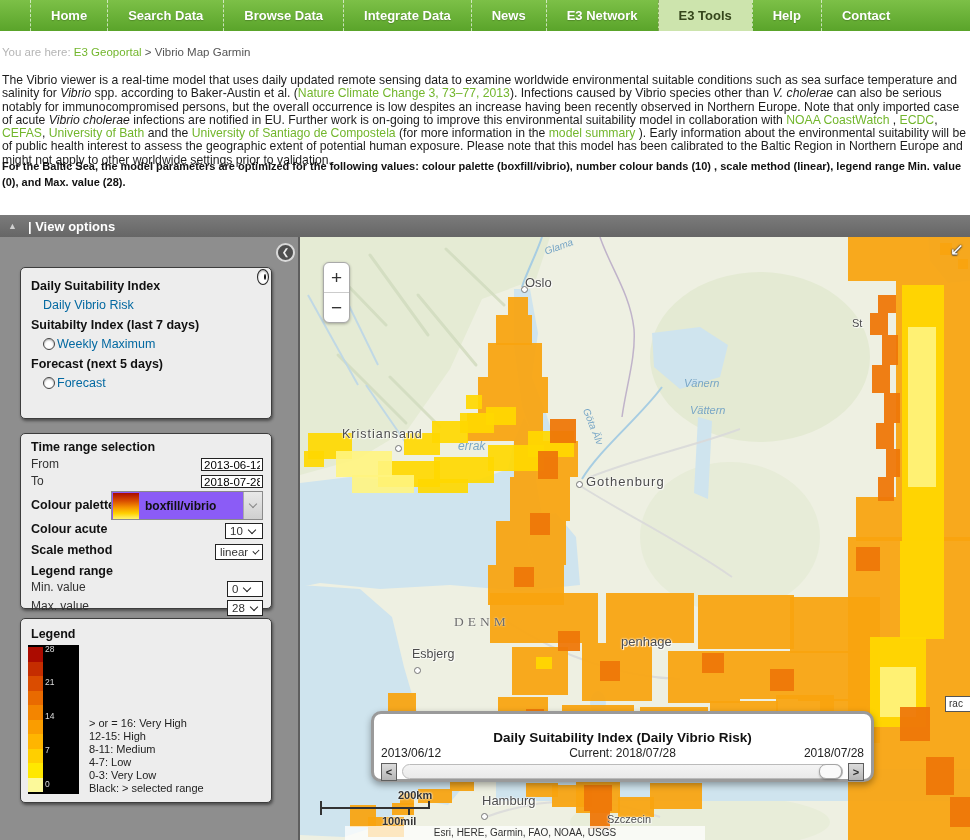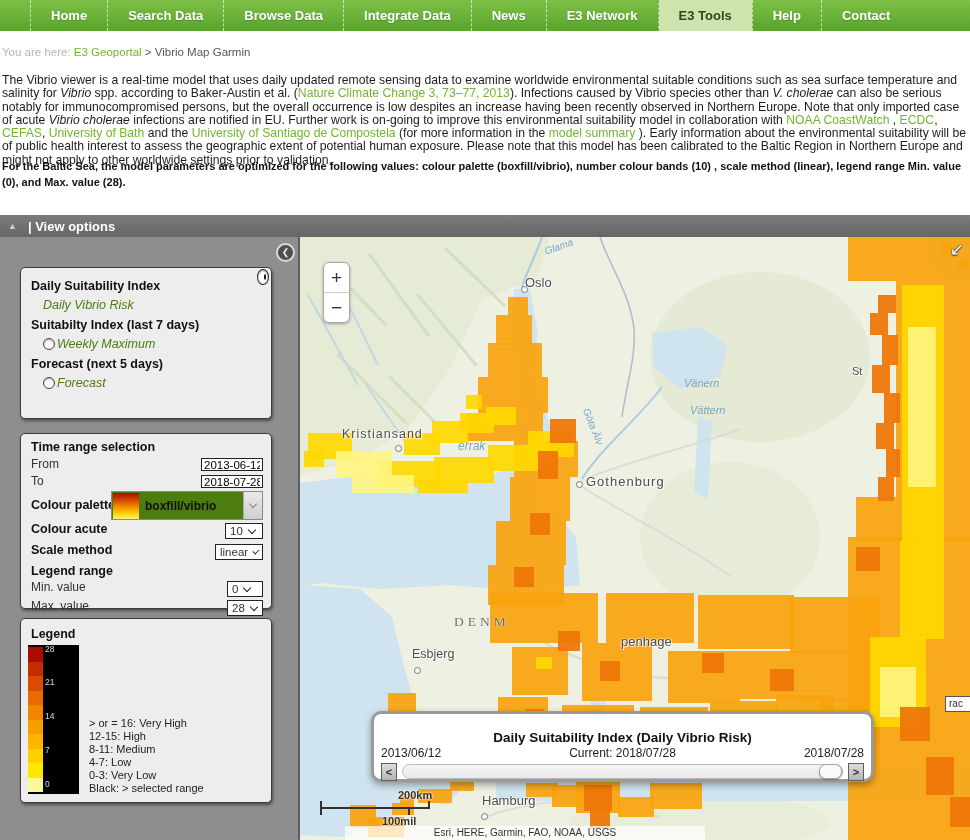--- a/index.html
+++ b/index.html
@@ -47,36 +47,36 @@
            background:#4f4f4f;border:2px solid #d9d9d9;color:#eee;font-size:9px;line-height:15px;
            text-align:center;z-index:30;cursor:pointer;}
 
   .panel{position:absolute;left:20px;width:252px;background:var(--panel_gray);
          border:1px solid #3d3d3d;border-radius:5px;box-shadow:1px 2px 3px rgba(0,0,0,.45);}
   #panel-index{top:30px;height:152px;padding:9px 10px 0;}
   #panel-settings{top:196px;height:176px;padding:6px 8px 0 10px;}
   #panel-legend{top:381px;height:185px;}
 
   .g-head{font-weight:bold;font-size:12.5px;line-height:18px;color:#111;}
-  .g-opt{font-size:12.5px;line-height:21px;color:#4d7c0f;padding-left:12px;white-space:nowrap;font-style:italic;}
+  .g-opt{font-size:12.5px;line-height:21px;color:#0369a1;padding-left:12px;white-space:nowrap;}
   .radio{display:inline-block;width:12px;height:12px;border-radius:50%;background:#fff;
          border:1px solid #444;vertical-align:-2px;margin-right:2px;cursor:pointer;
          box-shadow:inset 0 1px 2px rgba(0,0,0,.35);}
   .radio.sel::after{content:"";display:block;width:6px;height:6px;margin:2px;border-radius:50%;background:#0a0a0a;}
 
   .srow{position:relative;font-size:12px;color:#333;}
   .srow .lab{font-size:12px;color:#333;}
   .srow .lab.b{font-weight:bold;font-size:12.5px;color:#111;}
   .tinput{position:absolute;right:0;top:1px;width:62px;height:13px;border:1px solid #222;
           font-size:11.5px;font-family:inherit;padding:0 2px;}
   .sel{position:absolute;right:0;top:1px;height:16px;border:1px solid #222;background:#fff;
        display:flex;align-items:center;font-size:11.5px;padding-left:4px;cursor:pointer;}
   .chev{width:6px;height:6px;border-right:1.6px solid #222;border-bottom:1.6px solid #222;
         transform:rotate(45deg);margin:-3px 4px 0 6px;}
-  .palette{position:absolute;right:0;top:0;width:152px;height:29px;background:#4d7c0f;
+  .palette{position:absolute;right:0;top:0;width:152px;height:29px;background:#8b5cf6;
            border:1px solid #8a8a8a;display:flex;align-items:center;cursor:pointer;}
   .swatch{width:26px;height:26px;margin-left:1px;flex:none;
           background:linear-gradient(#a90b00,#d84c00 30%,#f59200 55%,#ffd000 78%,#fff46e);}
   .pname{font-weight:bold;font-size:12px;color:#111;margin-left:6px;flex:1;}
   .pal-btn{width:19px;height:27px;background:linear-gradient(#e9e9e9,#cfcfcf);
            border-left:1px solid #aaa;display:flex;align-items:center;justify-content:center;flex:none;}
   .pal-btn .chev{border-color:#888;margin:-3px 0 0;}
 
   .lg-head{font-weight:bold;font-size:12.5px;color:#111;padding:8px 0 0 10px;}
   .lg-box{position:absolute;left:7px;top:26px;width:51px;height:149px;background:#000;}
@@ -91,21 +91,21 @@
   .map svg{position:absolute;left:0;top:0;}
   .zoomctl{position:absolute;left:23px;top:25px;width:27px;height:61px;background:#fff;
        border:1px solid #a9a9a9;border-radius:6px;box-shadow:0 1px 3px rgba(0,0,0,.3);z-index:20;}
   .zoomctl .zb{height:30px;text-align:center;font-size:19px;line-height:29px;color:#333;cursor:pointer;}
   .zoomctl .zb:first-child{border-bottom:1px solid #ccc;}
   .corner-arrow{position:absolute;right:6px;top:2px;font-size:17px;color:#fff;z-index:20;cursor:pointer;
        text-shadow:0 0 2px #444,0 0 2px #444,0 1px 1px #444;}
   .city{position:absolute;font-size:12.5px;color:#4c4c4c;z-index:10;white-space:nowrap;
        text-shadow:0 0 2px #fff,0 0 2px #fff,1px 1px 1px #fff;}
   .city.big{font-size:13px;}
-  .city.small{font-size:11px;margin-top:48px;}
+  .city.small{font-size:11px;}
   .region{position:absolute;font-family:"Liberation Serif",serif;font-size:13.5px;color:#6d6d6d;
        letter-spacing:4px;z-index:10;text-shadow:0 0 2px #fff;margin-left:8px;}
   .wlab{position:absolute;font-style:italic;font-size:11px;color:#78a6c6;z-index:10;white-space:nowrap;}
   .marker{position:absolute;width:7px;height:7px;border-radius:50%;background:#fdfdfd;
        border:1.5px solid #757575;z-index:9;}
   .edge-box{position:absolute;right:0;top:459px;width:25px;height:16px;background:#fff;
        border:1px solid #555;border-right:none;font-size:10px;color:#333;line-height:14px;
        padding-left:3px;z-index:15;}
 
   .scalebar{position:absolute;left:20px;top:552px;z-index:12;font-size:11px;font-weight:bold;color:#323232;

